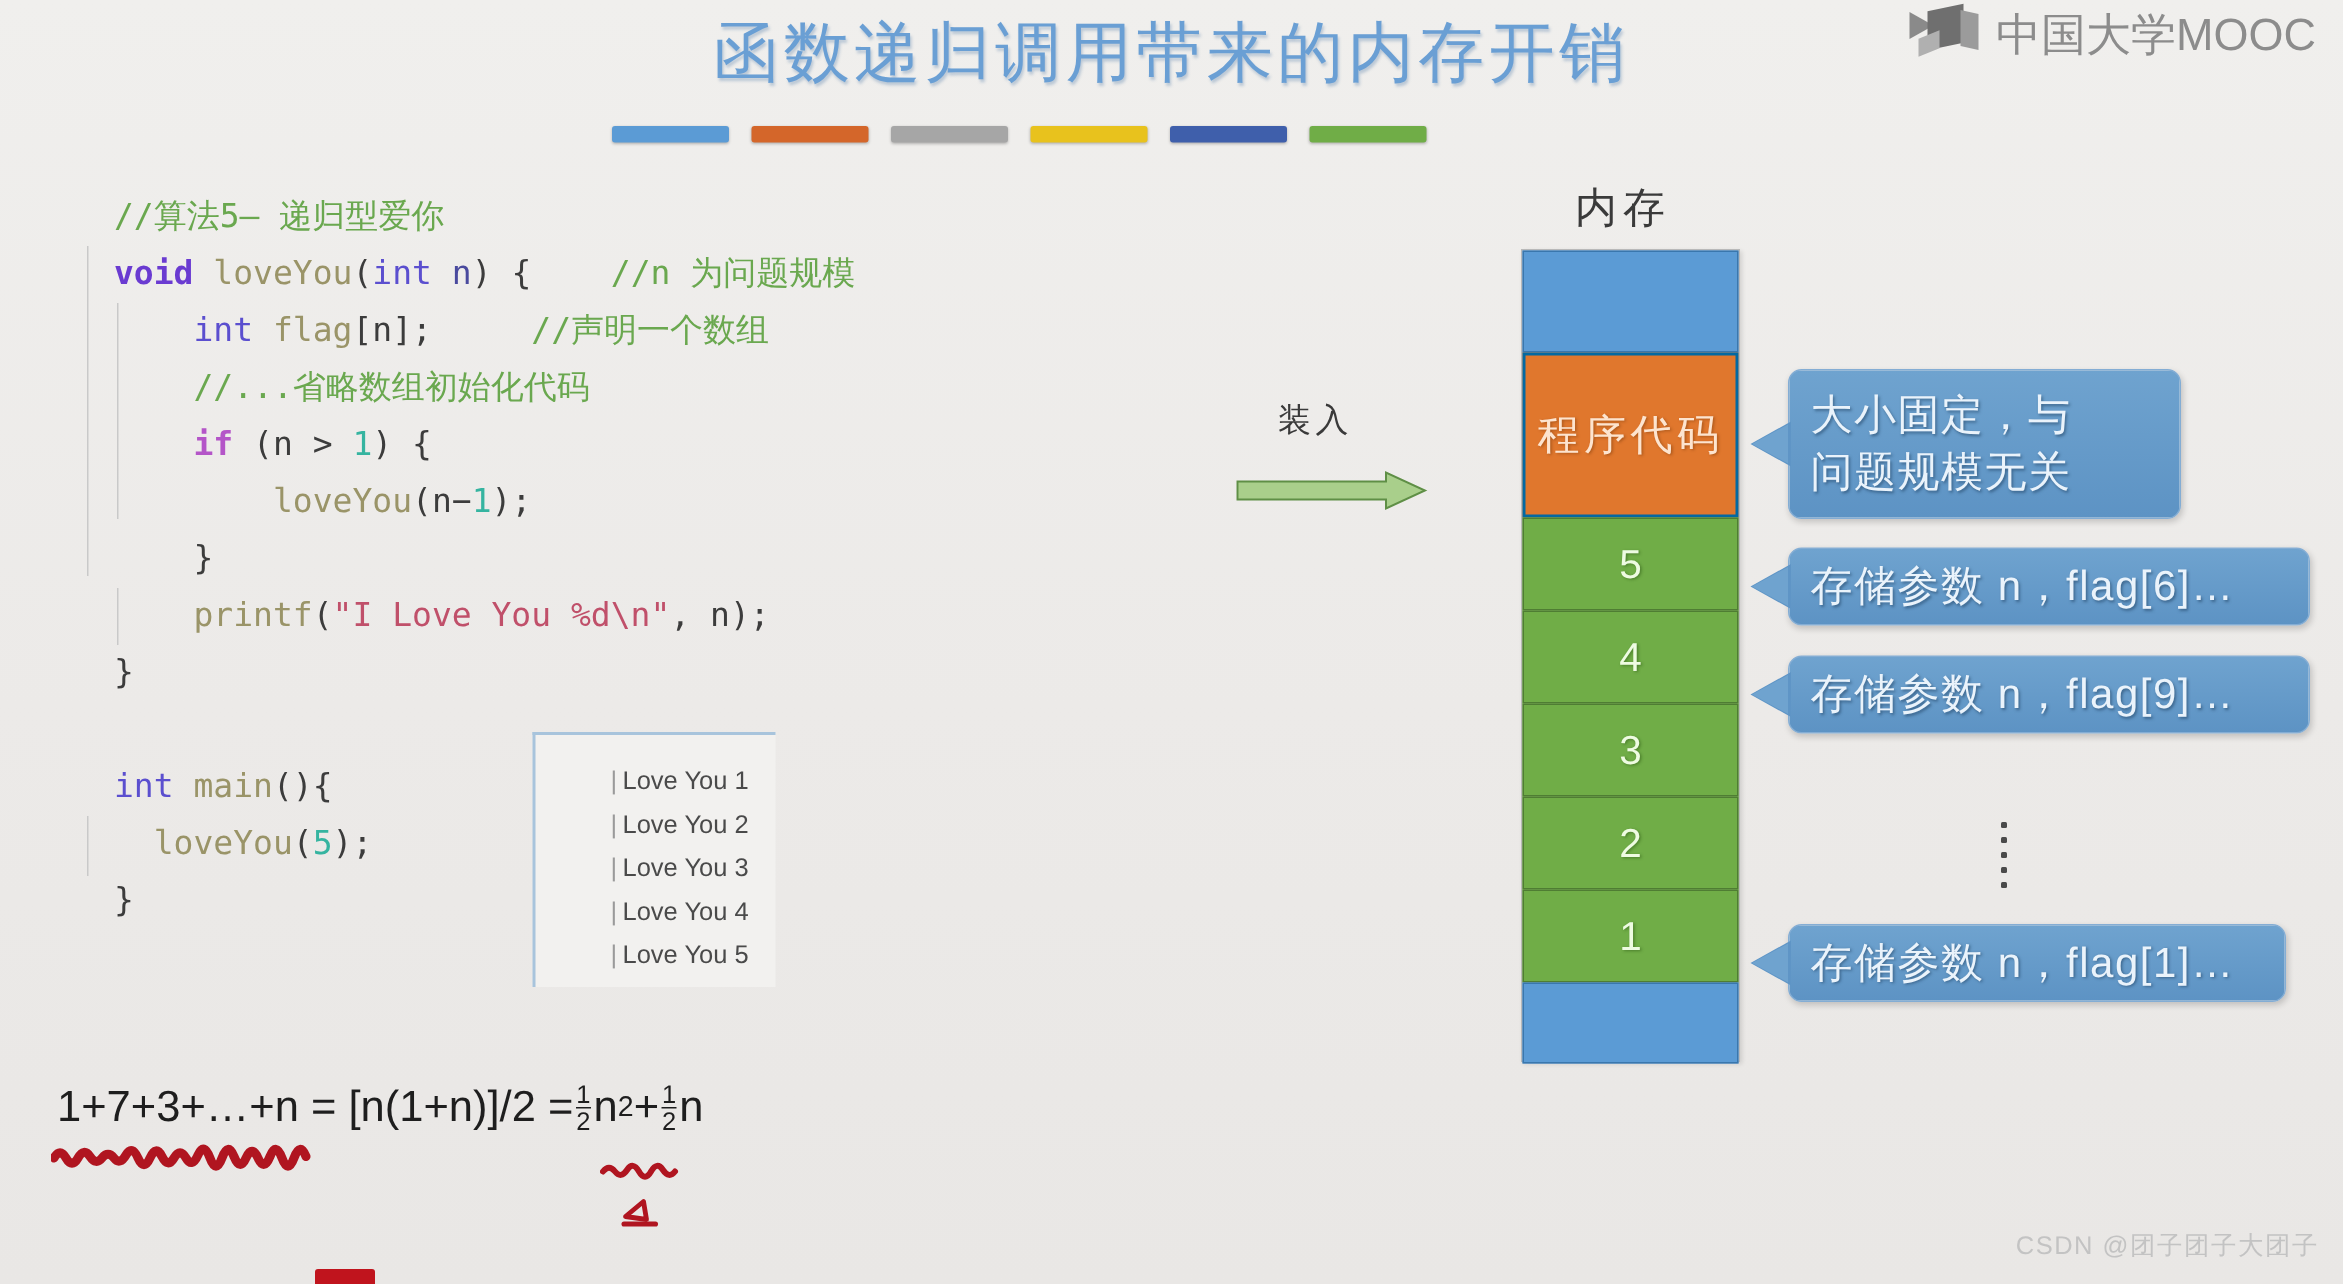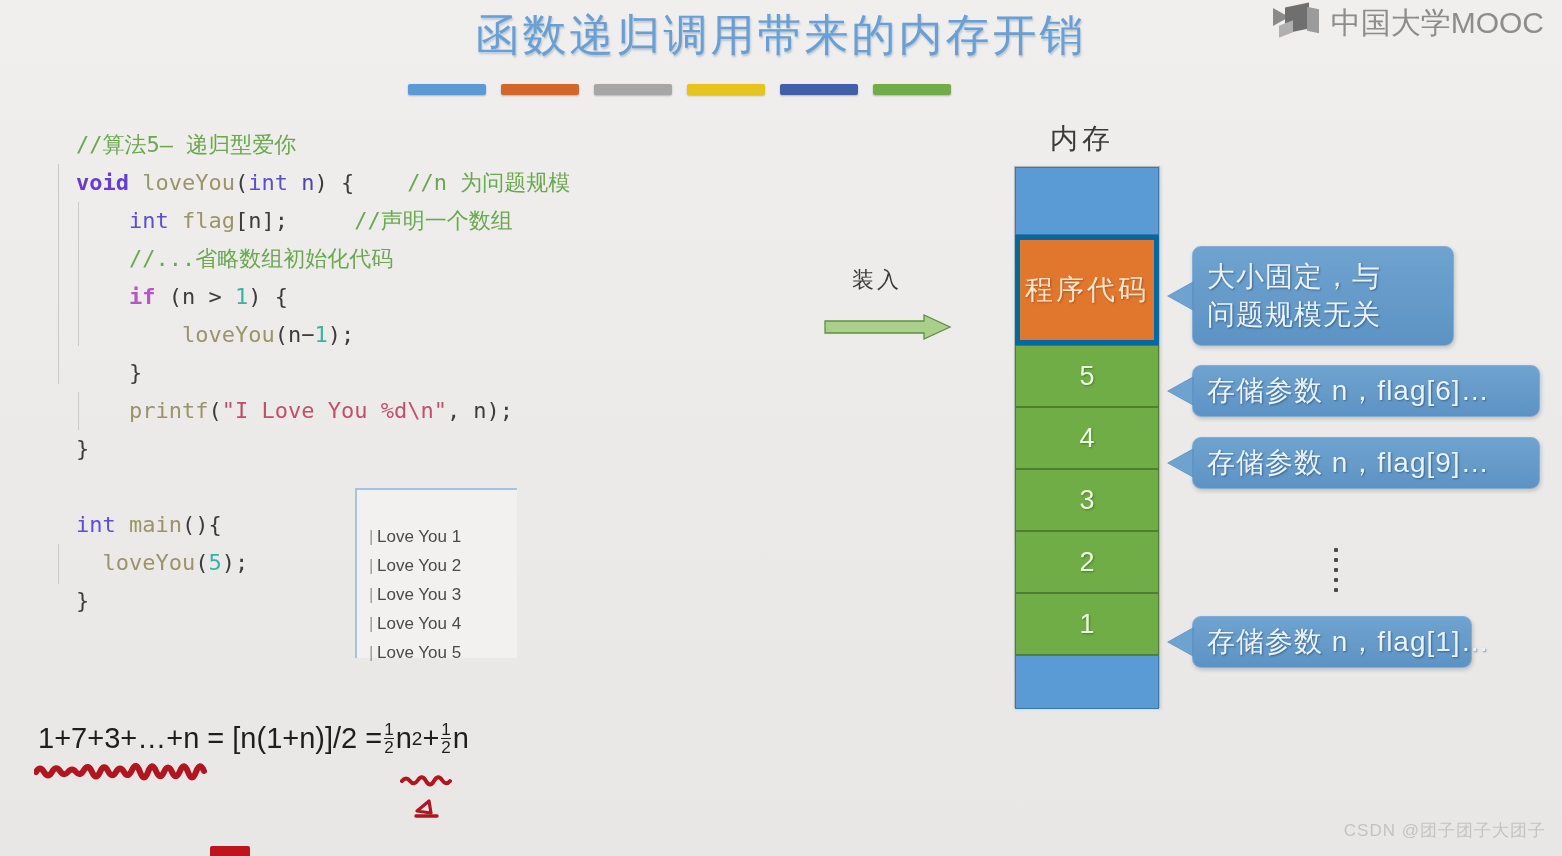--- a/index.html
+++ b/index.html
@@ -59,36 +59,36 @@
   .outbox{
     position:absolute;left:355px;top:488px;width:160px;height:168px;
     background:#f2f1ef;
     border-left:2px solid #a8c4dc;border-top:2px solid #a8c4dc;
   }
   .outbox .row{
     font-family:"Liberation Sans", sans-serif;font-size:17px;color:#4a4a4a;
     padding-left:20px;line-height:29px;position:relative;
   }
   .outbox .row:before{content:"|";color:#9a9a9a;position:absolute;left:12px;}
-  .outbox .rows{padding-top:32px;}
+  .outbox .rows{padding-top:16px;margin-left:38px;}
 
   
   .load-label{position:absolute;left:852px;top:265px;font-size:22px;color:#3a3a3a;letter-spacing:3px;}
   .load-arrow{position:absolute;left:824px;top:313px;width:128px;height:28px;}
 
   
   .mem-title{position:absolute;left:1050px;top:120px;font-size:28px;color:#3a3a3a;letter-spacing:4px;}
   .mem{
     position:absolute;left:1014px;top:166px;width:146px;height:542px;
     border:1px solid #b9b9b9;background:#f4f3f1;box-sizing:border-box;
     box-shadow:1px 1px 3px rgba(0,0,0,.12);
   }
   .blk{box-sizing:border-box;display:flex;align-items:center;justify-content:center;}
   .blk-blue{background:#5b9bd5;border:1px solid #3a77ad;}
-  .blk-orange{background:#e0772d;border:5px solid #0369a1;
+  .blk-orange{background:#e0772d;border:2px solid #0369a1;
      color:#fde4cf;font-size:28px;line-height:36px;text-align:left;
      text-shadow:1px 1px 2px rgba(90,40,0,.4);letter-spacing:3px;}
   .blk-green{background:#70ad47;border:1px solid #4f7d33;
      color:#eefbe2;font-size:27px;text-shadow:1px 1px 2px rgba(30,70,10,.45);}
 
   
   .callout{
     position:absolute;background:linear-gradient(180deg,#6fa3cf 0%,#5d93c4 100%);
     border:1px solid #84add4;border-radius:9px;
     color:#eaf3fb;text-shadow:1px 1px 2px rgba(20,50,80,.5);
@@ -211,21 +211,21 @@
       </span>
   </div>
   <div class="callout co-sm" style="left:1192px;top:365px;width:348px;height:52px;">
     <span class="tail"></span>
     <span id="co1">存储参数 n，flag[6]…</span>
   </div>
   <div class="callout co-sm" style="left:1192px;top:437px;width:348px;height:52px;">
     <span class="tail"></span>
     <span id="co2">存储参数 n，flag[9]…</span>
   </div>
-  <div class="callout co-sm" style="left:1192px;top:616px;width:280px;height:52px;">
+  <div class="callout co-sm" style="left:1192px;top:616px;width:332px;height:52px;">
     <span class="tail"></span>
     <span id="co3">存储参数 n，flag[1]…</span>
   </div>
 
   <div class="vdots">
     <i></i>
       <i></i>
       <i></i>
       <i></i>
       <i></i>

